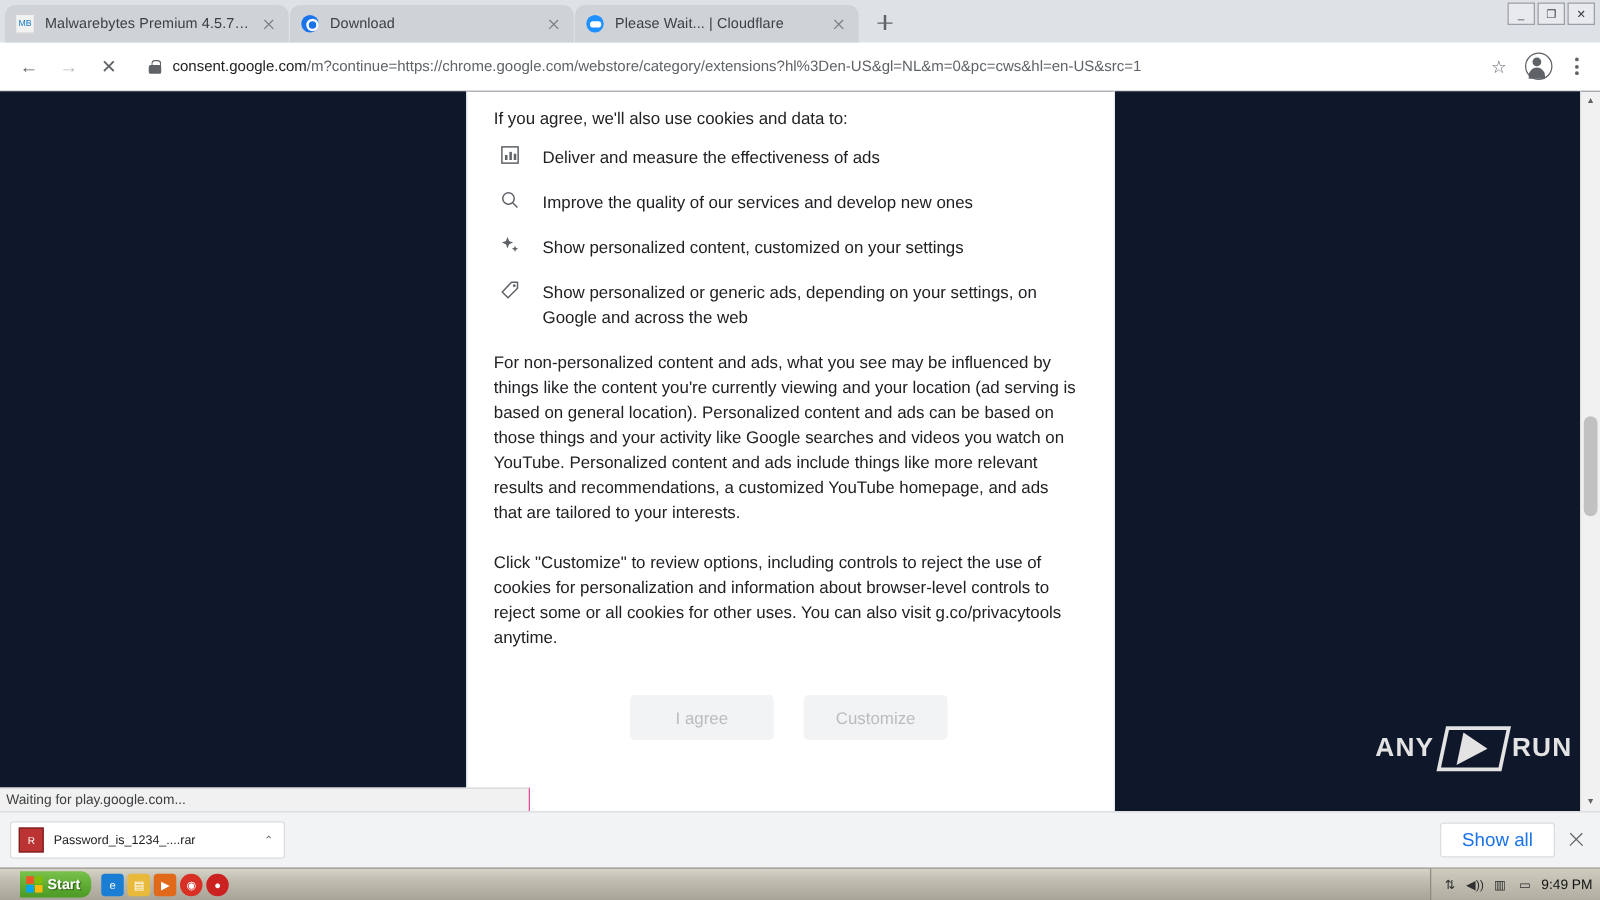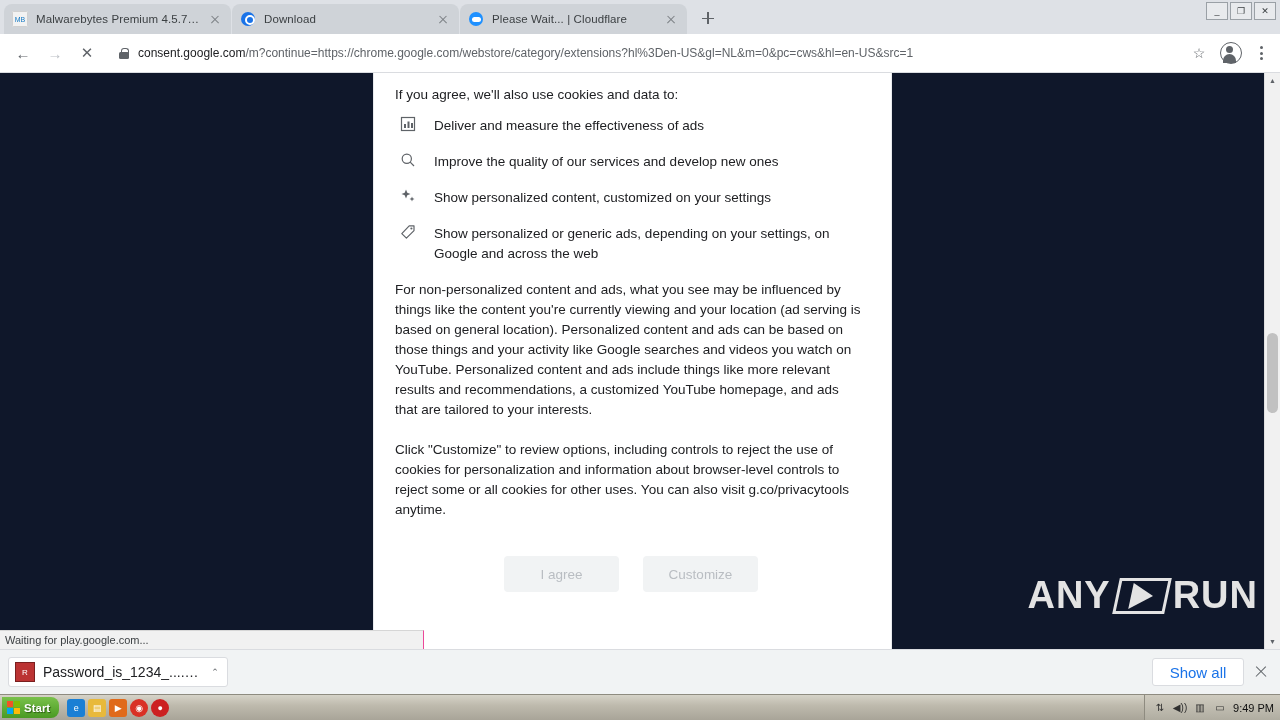--- a/index.html
+++ b/index.html
@@ -112,21 +112,21 @@
   p.body{font-size:13.5px;color:#202124;line-height:20px;margin:0 0 20px 0;max-width:470px;}
   .btnrow{display:flex;justify-content:center;gap:24px;margin-top:36px;}
   .cbtn{
     min-width:115px;height:36px;display:flex;align-items:center;justify-content:center;
     background:#f1f3f4;color:#b9bdc2;font-size:13.5px;border:none;border-radius:4px;
   }
 
   
   .watermark{
     position:absolute;right:22px;bottom:32px;display:flex;align-items:center;gap:5px;
-    color:#e3e3e3;font-size:38px;font-weight:bold;letter-spacing:1px;user-select:none;
+    color:#e3e3e3;font-size:21px;font-weight:bold;letter-spacing:1px;user-select:none;
   }
   .wm-tri{width:0;height:0;border-left:22px solid #e3e3e3;border-top:13px solid transparent;border-bottom:13px solid transparent;}
   .wm-box{border:3px solid #e3e3e3;width:46px;height:30px;display:flex;align-items:center;justify-content:center;transform:skewX(-12deg);}
 
   
   .vscroll{position:absolute;right:0;top:0;width:15px;height:100%;background:#f1f1f1;border-left:1px solid #e0e0e0;}
   .vscroll .arrow{height:15px;display:flex;align-items:center;justify-content:center;font-size:7px;color:#5f6368;}
   .vscroll .thumb{position:absolute;left:2px;width:11px;background:#c1c1c1;border-radius:6px;}
 
   
@@ -140,35 +140,35 @@
   .shelf{
     height:44px;background:#f1f3f4;border-top:1px solid #dadce0;display:flex;align-items:center;
     padding:0 8px;gap:8px;position:relative;
   }
   .dlitem{
     width:220px;height:30px;background:#fff;border:1px solid #dadce0;border-radius:3px;
     display:flex;align-items:center;padding:0 6px;box-sizing:border-box;gap:8px;
   }
   .dlicon{width:18px;height:18px;background:#b33;border:1px solid #7a1f1f;display:flex;
           align-items:center;justify-content:center;font-size:8px;color:#fff;}
-  .dlname{flex:1 1 auto;font-size:14px;color:#202124;white-space:nowrap;overflow:hidden;text-overflow:ellipsis;}
+  .dlname{flex:1 1 auto;font-size:10px;color:#202124;white-space:nowrap;overflow:hidden;text-overflow:ellipsis;}
   .dlcaret{width:12px;text-align:center;color:#5f6368;font-size:9px;}
   .showall{
     position:absolute;right:36px;height:26px;min-width:70px;border:1px solid #dadce0;background:#fff;
     border-radius:3px;display:flex;align-items:center;justify-content:center;font-size:15px;color:#1a73e8;padding:0 10px;
   }
   .shelfclose{position:absolute;right:10px;width:18px;height:18px;}
   .shelfclose::before,.shelfclose::after{content:"";position:absolute;left:2px;top:8px;width:14px;height:1.4px;background:#5f6368;}
   .shelfclose::before{transform:rotate(45deg);}
   .shelfclose::after{transform:rotate(-45deg);}
 
   
   .taskbar{
     height:25px;background:linear-gradient(#d6d3c8,#bfbbae 40%,#a8a498);
-    border-top:1px solid #8e8b80;display:flex;align-items:center;gap:4px;padding-left:2px;
+    border-top:1px solid #8e8b80;display:flex;align-items:center;gap:4px;padding-left:16px;
     position:relative;
   }
   .startbtn{
     height:21px;display:flex;align-items:center;gap:4px;padding:0 9px 0 5px;
     background:linear-gradient(#79c14b,#4a9a23);border-radius:0 8px 8px 0;
     color:#fff;font-weight:bold;font-size:11.5px;text-shadow:1px 1px 1px #2c5c12;
   }
   .startlogo{width:13px;height:13px;background:
      linear-gradient(#f35325,#f35325) 0 0/6px 6px no-repeat,
      linear-gradient(#81bc06,#81bc06) 7px 0/6px 6px no-repeat,

